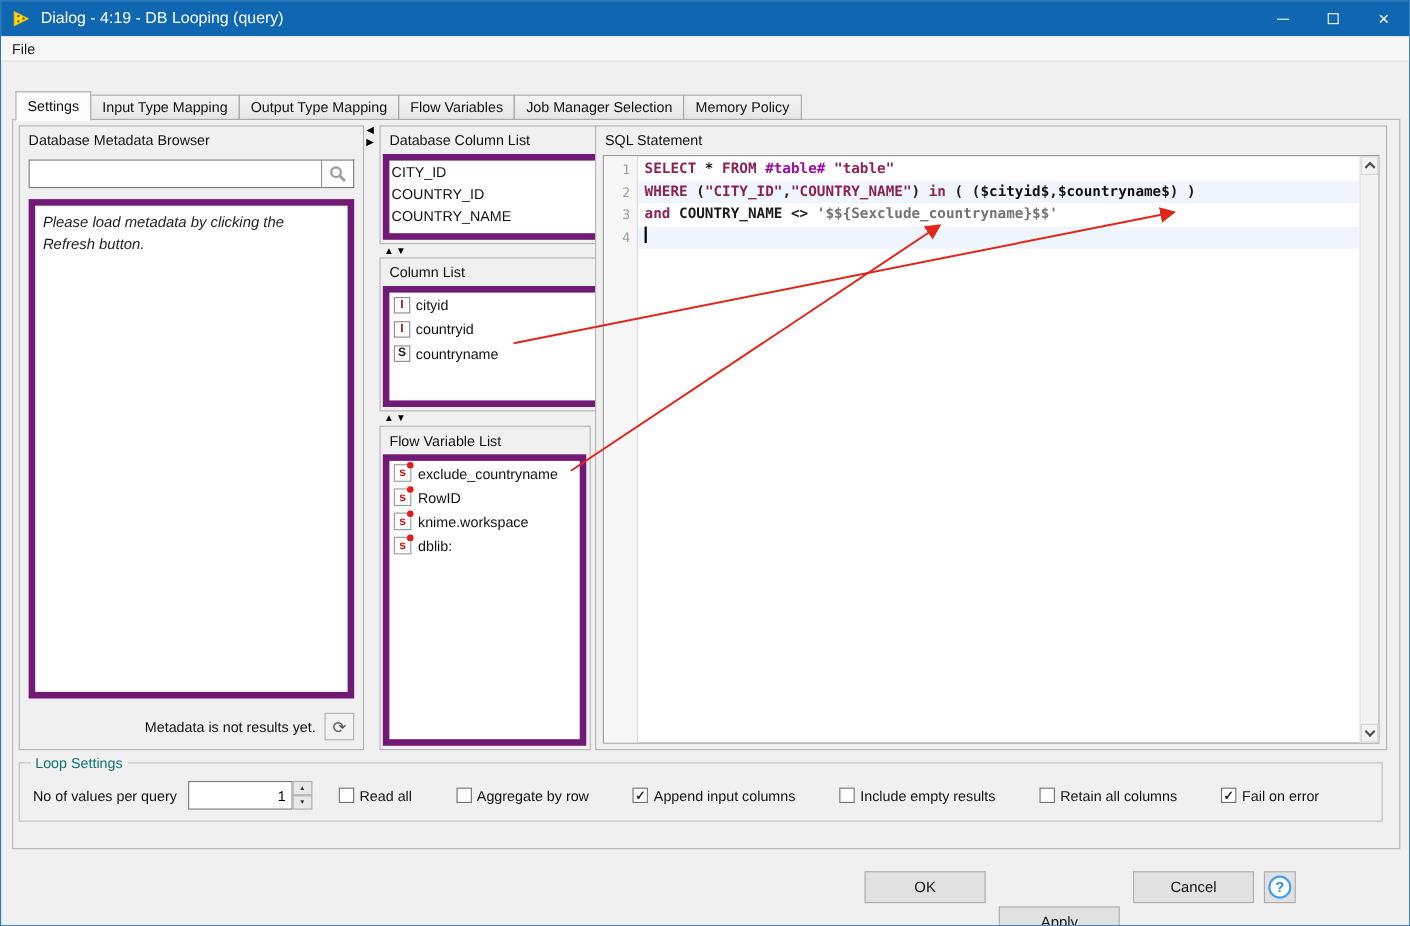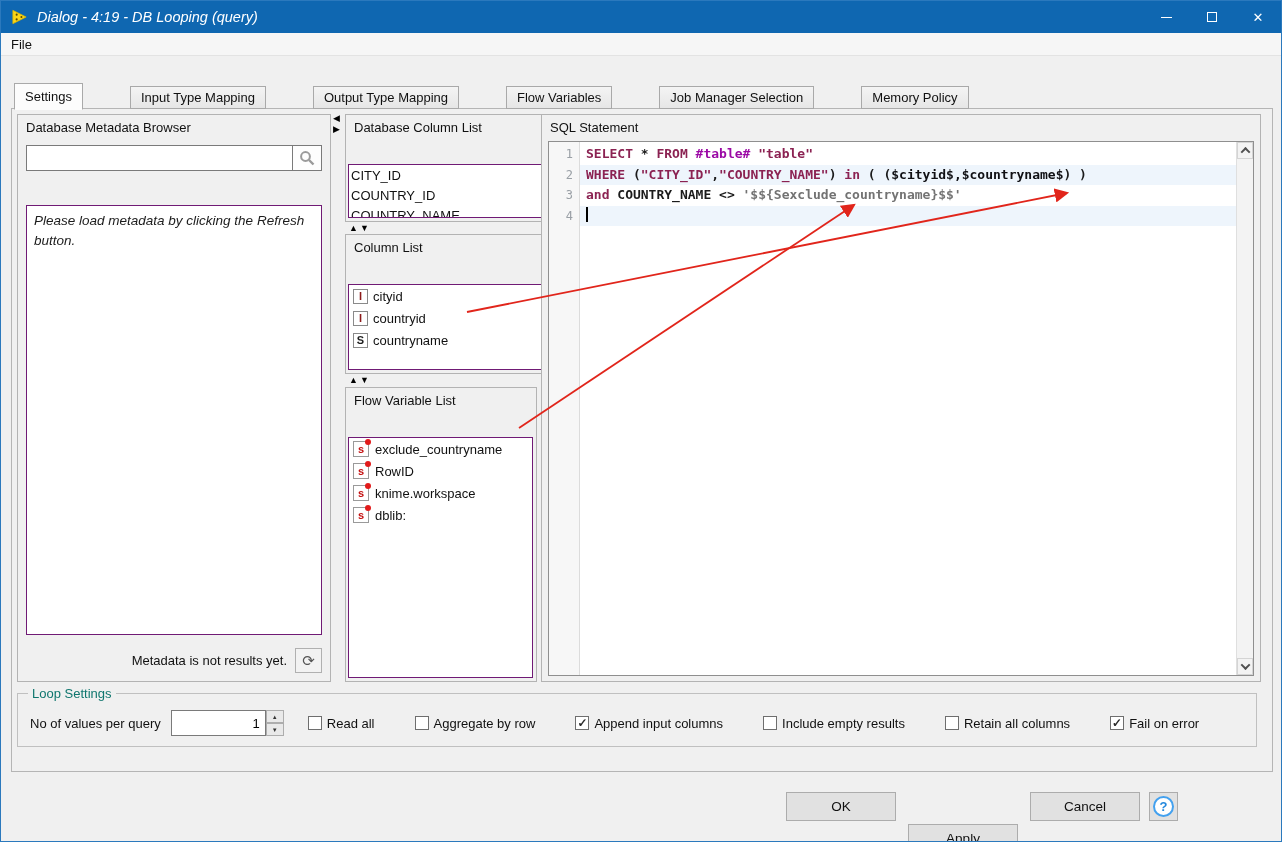--- a/index.html
+++ b/index.html
@@ -6,42 +6,42 @@
   html,body { background:#555; }
   body { font-family:"Liberation Sans", sans-serif; }
   #window {
     position:relative; width:1282px; height:842px; background:#f0f0f0;
     border:1px solid #2b79bd; overflow:hidden;
   }
   
   .titlebar { position:absolute; left:0; top:0; width:100%; height:32px;
     background:#0f67b1; display:flex; align-items:center; color:#fff; }
   .titlebar .app-icon { margin-left:9px; width:19px; height:18px; flex:0 0 auto; }
-  .titlebar .title-text { margin-left:8px; font-size:14.5px;font-style:italic; }
+  .titlebar .title-text { margin-left:8px; font-size:14.5px; }
   .win-controls { margin-left:auto; display:flex; height:100%; }
   .win-btn { width:46px; height:100%; display:flex; align-items:center; justify-content:center; color:#fff; cursor:default; }
   .min-glyph { width:11px; height:1px; background:#fff; display:block; }
   .max-glyph { width:10px; height:10px; border:1px solid #fff; display:block; }
   .close-glyph { font-size:13px; line-height:1; }
   
   .menubar { position:absolute; left:0; top:32px; width:100%; height:23px;
     background:#f6f6f6; border-bottom:1px solid #e3e3e3; display:flex; align-items:center; }
   .menu-item { padding:0 8px; font-size:13px; color:#111; margin-left:2px; }
   
-  .tab-bar { position:absolute; left:14px; top:84px; height:24px; display:flex; align-items:flex-end; z-index:3;gap:48px; }
+  .tab-bar { position:absolute; left:14px; top:84px; height:24px; display:flex; align-items:flex-end; z-index:3; }
   .tab { height:23px; padding:3px 10px 0 10px; font-size:13px; color:#111;
     background:linear-gradient(#f4f4f4,#e6e6e6); border:1px solid #a9a9a9; margin-left:-1px; white-space:nowrap; }
   .tab.active { background:#fcfcfc; height:27px; margin-bottom:-1px; border-bottom:1px solid #fcfcfc;
     padding-top:5px; position:relative; z-index:4; }
   .tab-panel { position:absolute; left:10px; top:107px; width:1262px; height:664px;
     border:1px solid #b5b5b5; background:#f0f0f0; }
   
   .titled { position:absolute; border:1px solid #b3b3b3; background:#f0f0f0; }
   .ptitle { font-size:13px; color:#111; padding:5px 0 0 8px; }
-  .listbox { position:absolute; background:#fff; border:1px solid #701a75; overflow:hidden;margin-top:24px; }
+  .listbox { position:absolute; background:#fff; border:6px solid #701a75; overflow:hidden; }
   .list-row { display:flex; align-items:center; height:20px; font-size:13px; color:#111; padding:0 2px; }
   .list-row.tall { height:22px; }
   .type-icon { width:15px; height:15px; border:1px solid #8a8a8a; background:#fff; display:flex;
     align-items:center; justify-content:center; font-size:11px; font-weight:bold; margin:0 5px 0 2px; flex:0 0 auto; }
   .type-I { color:#8c1a1a; }
   .type-S { color:#1f1f1f; }
   .fv-icon { position:relative; width:16px; height:16px; border:1px solid #9a9a9a; background:#fff;
     display:flex; align-items:center; justify-content:center; font-size:11px; font-weight:bold;
     color:#c40f0f; margin:0 6px 0 2px; flex:0 0 auto; }
   .fv-dot { position:absolute; right:-3px; top:-3px; width:6px; height:6px; border-radius:50%; background:#e21b1b; }

